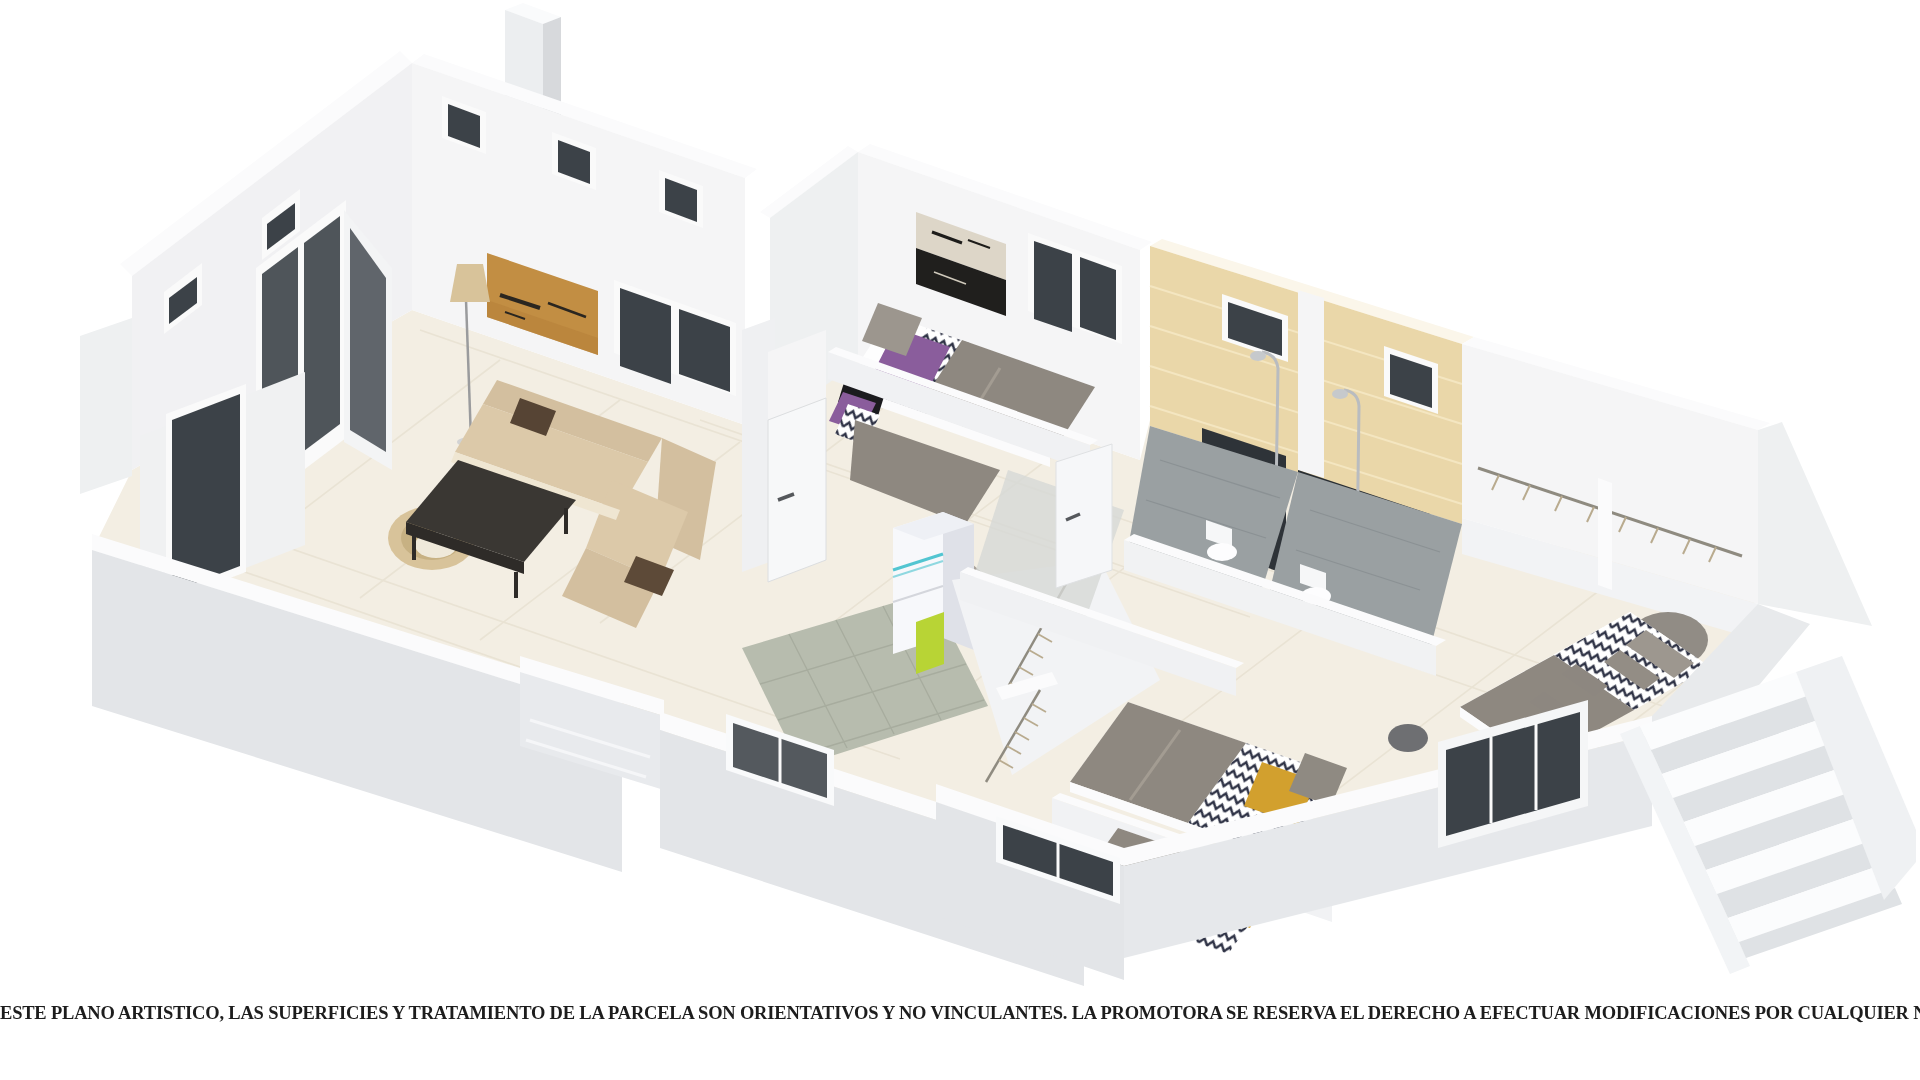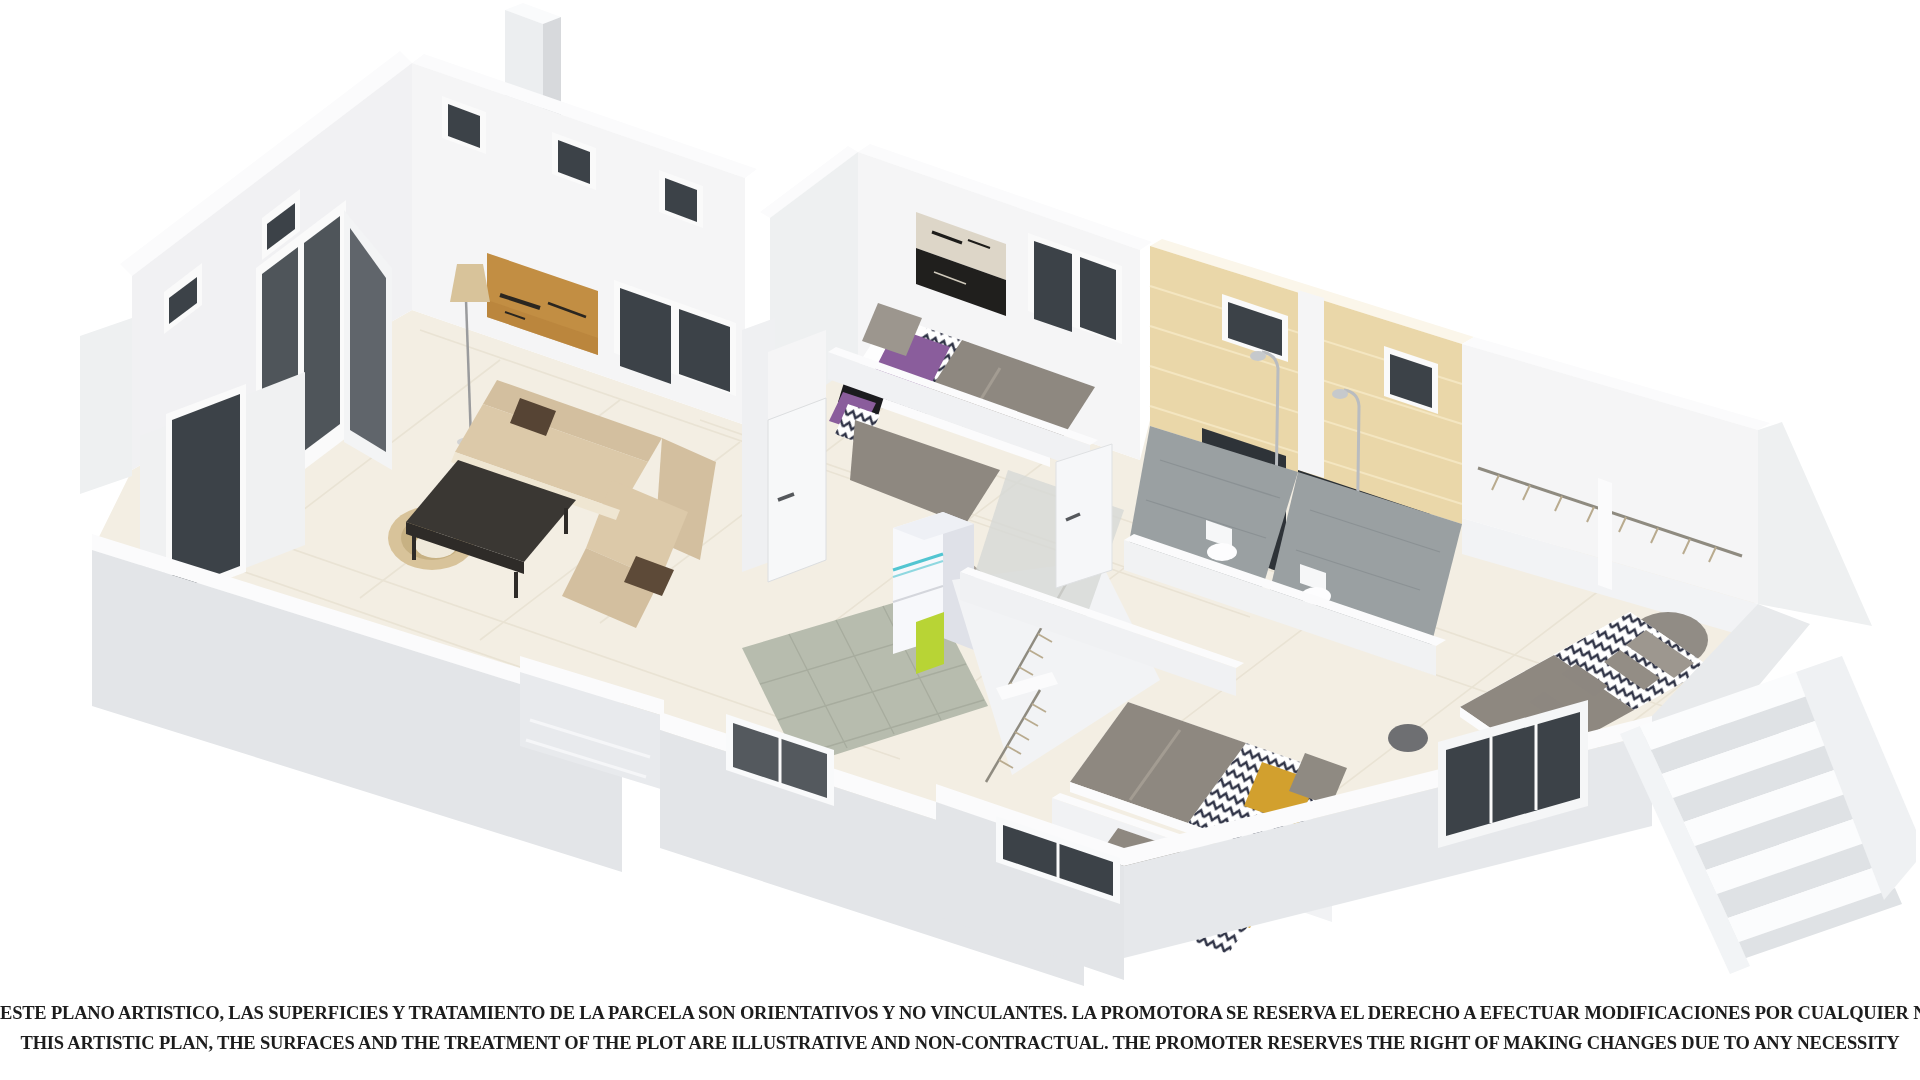--- a/index.html
+++ b/index.html
@@ -416,16 +416,15 @@
       <polygon fill="#dfe2e5" points="1717,894 1873,840 1884,864 1728,918"></polygon>
       <polygon fill="#fbfcfd" points="1728,918 1884,864 1895,888 1739,942"></polygon>
       <polygon fill="#dfe2e5" points="1739,942 1895,888 1902,904 1746,958"></polygon>
     </g>
     <polygon fill="#eff1f3" points="1796,672 1842,656 1916,830 1916,862 1884,900"></polygon>
   </g>
 </svg>
 
 <div class="disclaimer">
   <div>ESTE PLANO ARTISTICO, LAS SUPERFICIES Y TRATAMIENTO DE LA PARCELA SON ORIENTATIVOS Y NO VINCULANTES. LA PROMOTORA SE RESERVA EL DERECHO A EFECTUAR MODIFICACIONES POR CUALQUIER NECESIDAD</div>
-  <div>THIS ARTISTIC PLAN, THE SURFACES AND THE TREATMENT OF THE PLOT ARE ILLUSTRATIVE AND NON-CONTRACTUAL. THE PROMOTER RESERVES THE RIGHT OF MAKING CHANGES DUE TO ANY NECESSITY</div>
 </div>
 
 </div>
 
 </body></html>

